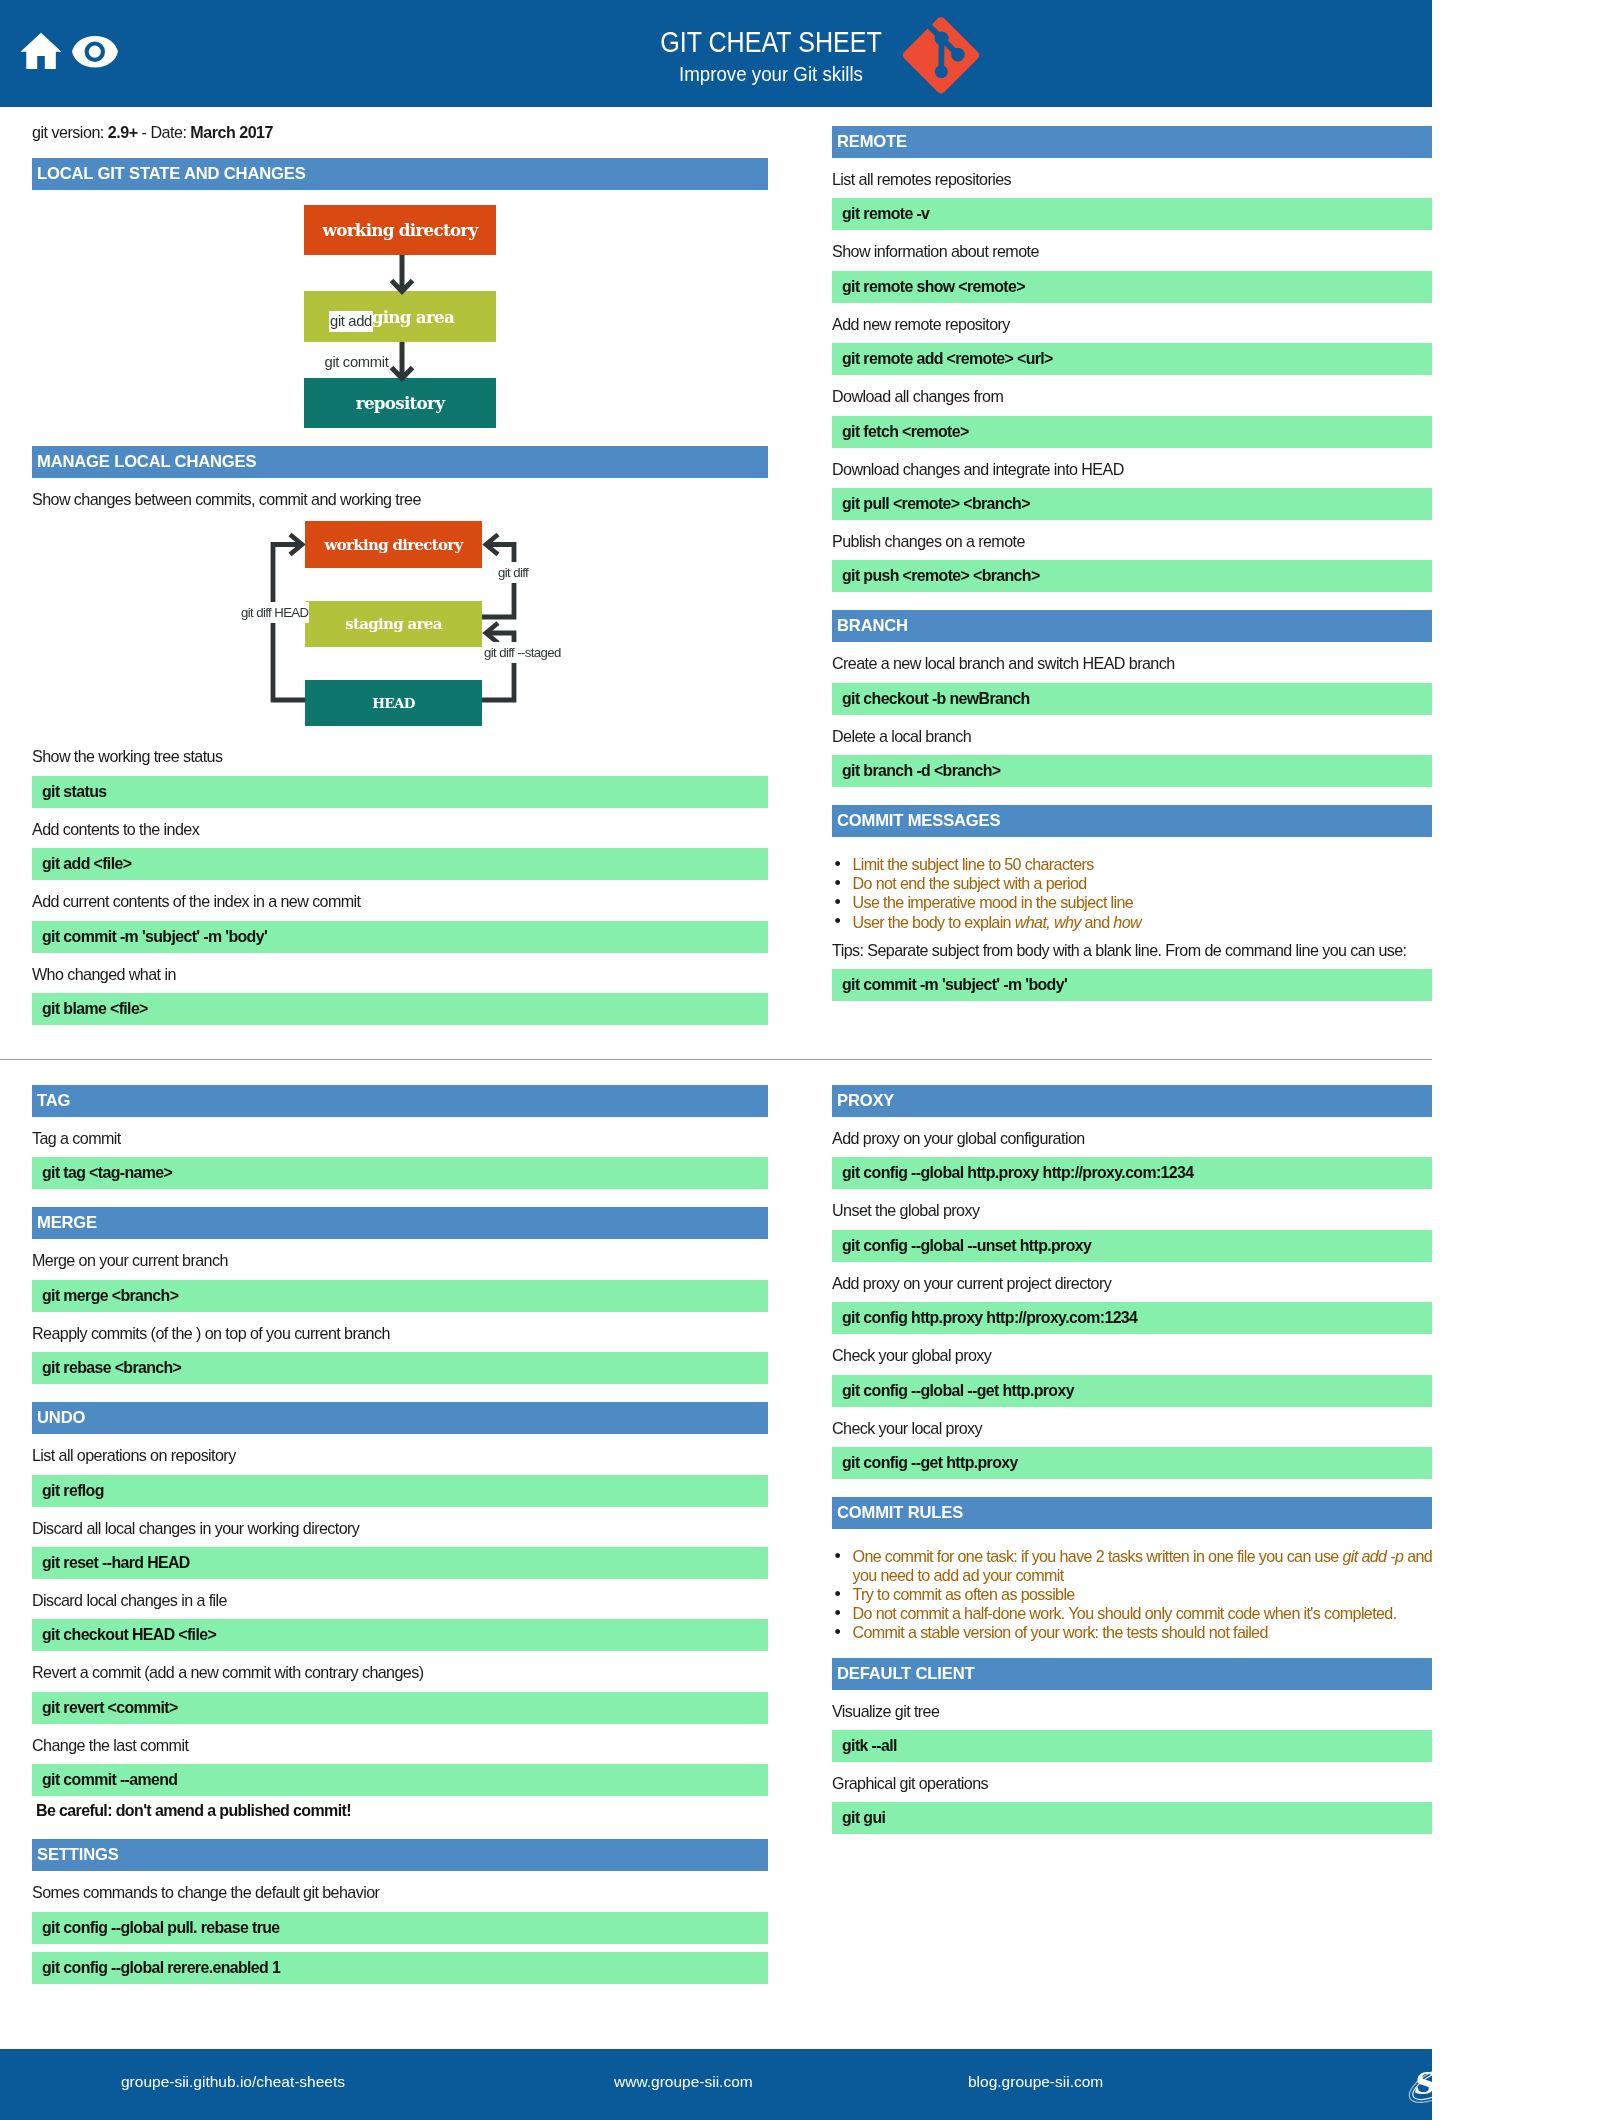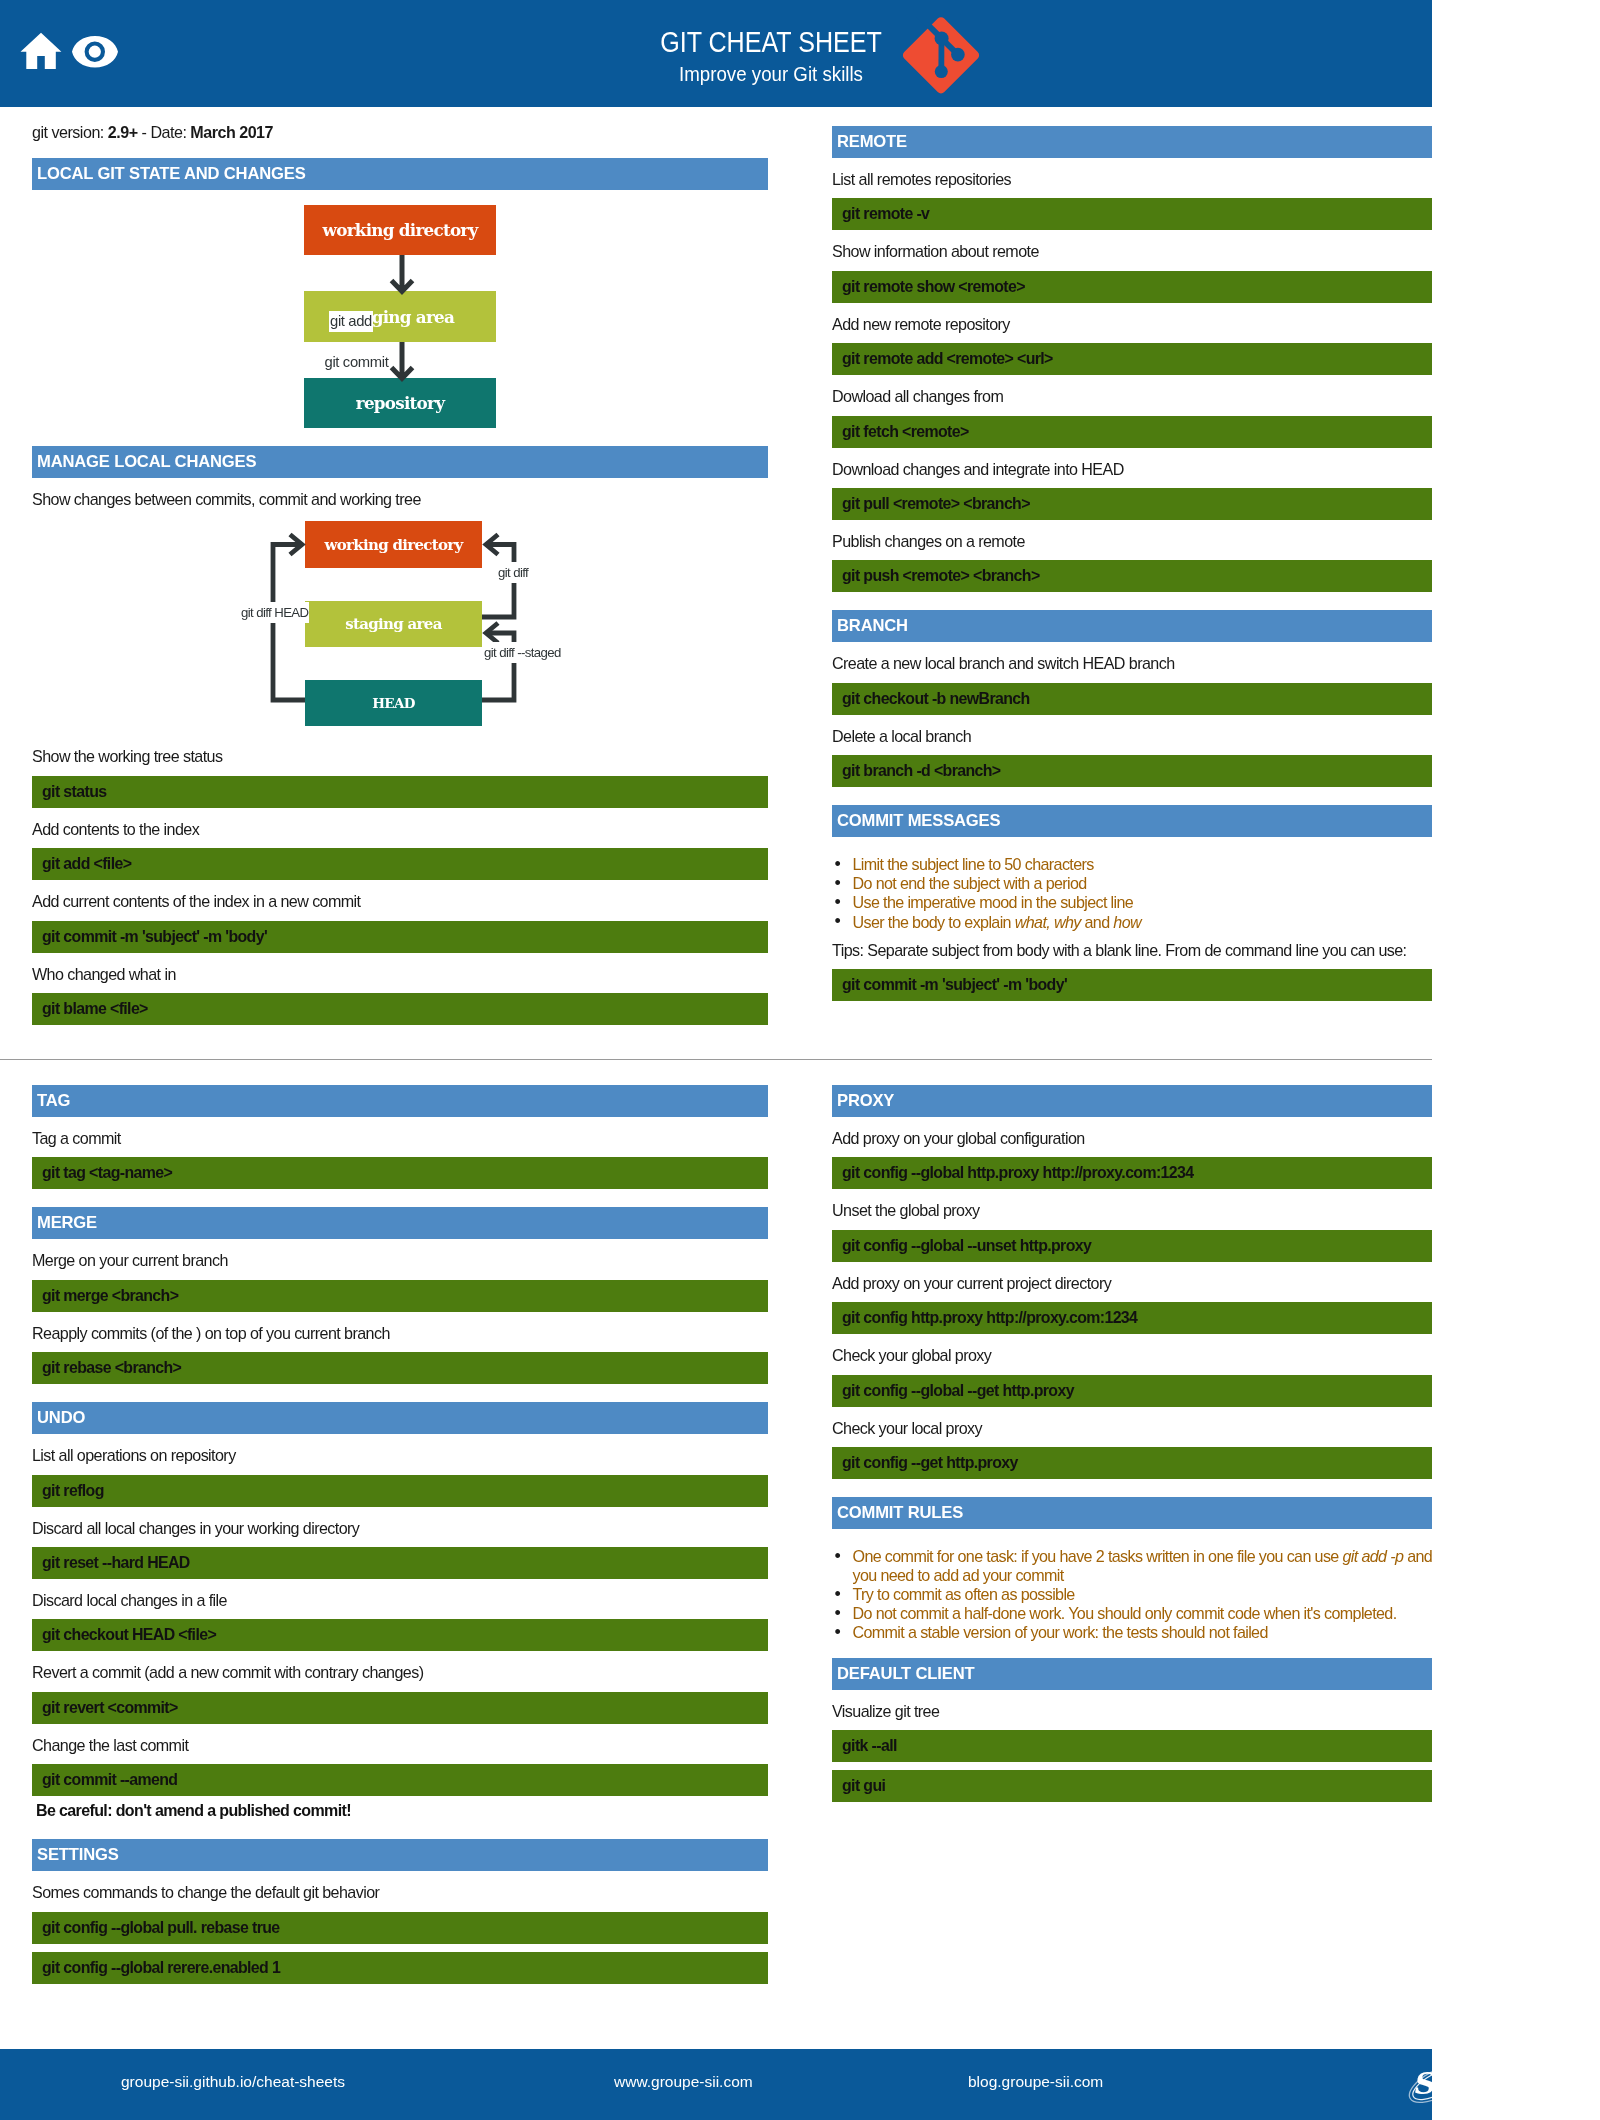--- a/index.html
+++ b/index.html
@@ -31,21 +31,21 @@
 
   
   .version{font-size:16.1px;color:#1a1a1a;line-height:21px;margin:0 0 15px 0;padding-top:2px;letter-spacing:-0.5px;}
   .version b{font-weight:700;}
 
   .sechead{background:#4e8ac4;color:#ffffff;font-size:16.6px;font-weight:700;
            letter-spacing:-0.17px;height:32px;line-height:32px;padding-left:5px;
            box-sizing:border-box;margin:18px 0 0 0;}
   .sechead:first-child,.version + .sechead{margin-top:0;}
   .desc{font-size:16.1px;color:#1a1a1a;line-height:21.4px;margin:0 0 8px 0;padding-top:11px;letter-spacing:-0.58px;}
-  .cmd{background:#4d7c0f;color:#111111;font-size:15.9px;font-weight:700;
+  .cmd{background:#86efac;color:#111111;font-size:15.9px;font-weight:700;
        height:32px;line-height:32px;padding-left:10px;box-sizing:border-box;margin:0 0 0 0;
        letter-spacing:-0.62px;}
   .cmd + .cmd{margin-top:8px;}
   .note{font-size:16px;font-weight:700;color:#111;margin:0 0 0 4px;line-height:21px;padding-top:4px;letter-spacing:-0.62px;}
   ul.bullets{margin:0 0 -3px 0;padding:18px 0 0 0;list-style:none;}
   ul.bullets li{font-size:16.1px;letter-spacing:-0.63px;line-height:19.1px;color:#a16207;
                 position:relative;padding-left:20.5px;margin-left:0;}
   ul.bullets li:before{content:"\2022";position:absolute;left:2.5px;top:-0.5px;
                        font-size:18px;color:#1a1a1a;letter-spacing:0;}
   ul.bullets li i{font-style:italic;}
@@ -255,15 +255,16 @@
       <div class="sechead">COMMIT RULES</div>
       <ul class="bullets">
         <li><span>One commit for one task: if you have 2 tasks written in one file you can use </span><i>git add -p</i><span> and chose which chunk you need to add ad your commit</span></li>
         <li><span>Try to commit as often as possible</span></li>
         <li><span>Do not commit a half-done work. You should only commit code when it's completed.</span></li>
         <li><span>Commit a stable version of your work: the tests should not failed</span></li>
       </ul>
       <div class="sechead">DEFAULT CLIENT</div>
       <div class="desc">Visualize git tree</div>
       <div class="cmd">gitk --all</div>
+      <div class="desc">Graphical git operations</div>
       <div class="cmd">git gui</div>
     </div>
   </div>
 
 </body></html>

